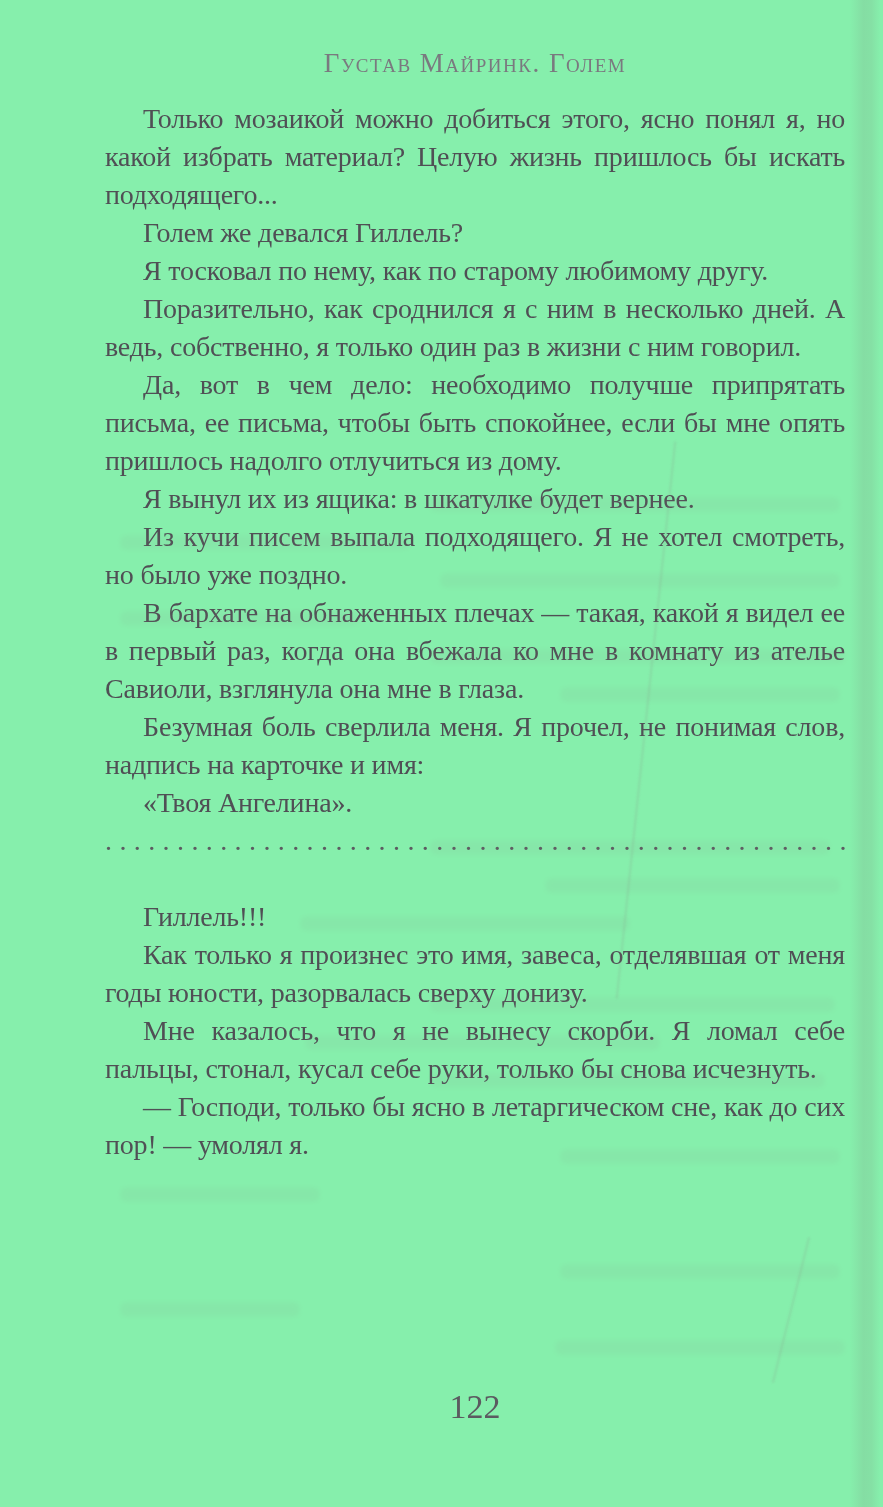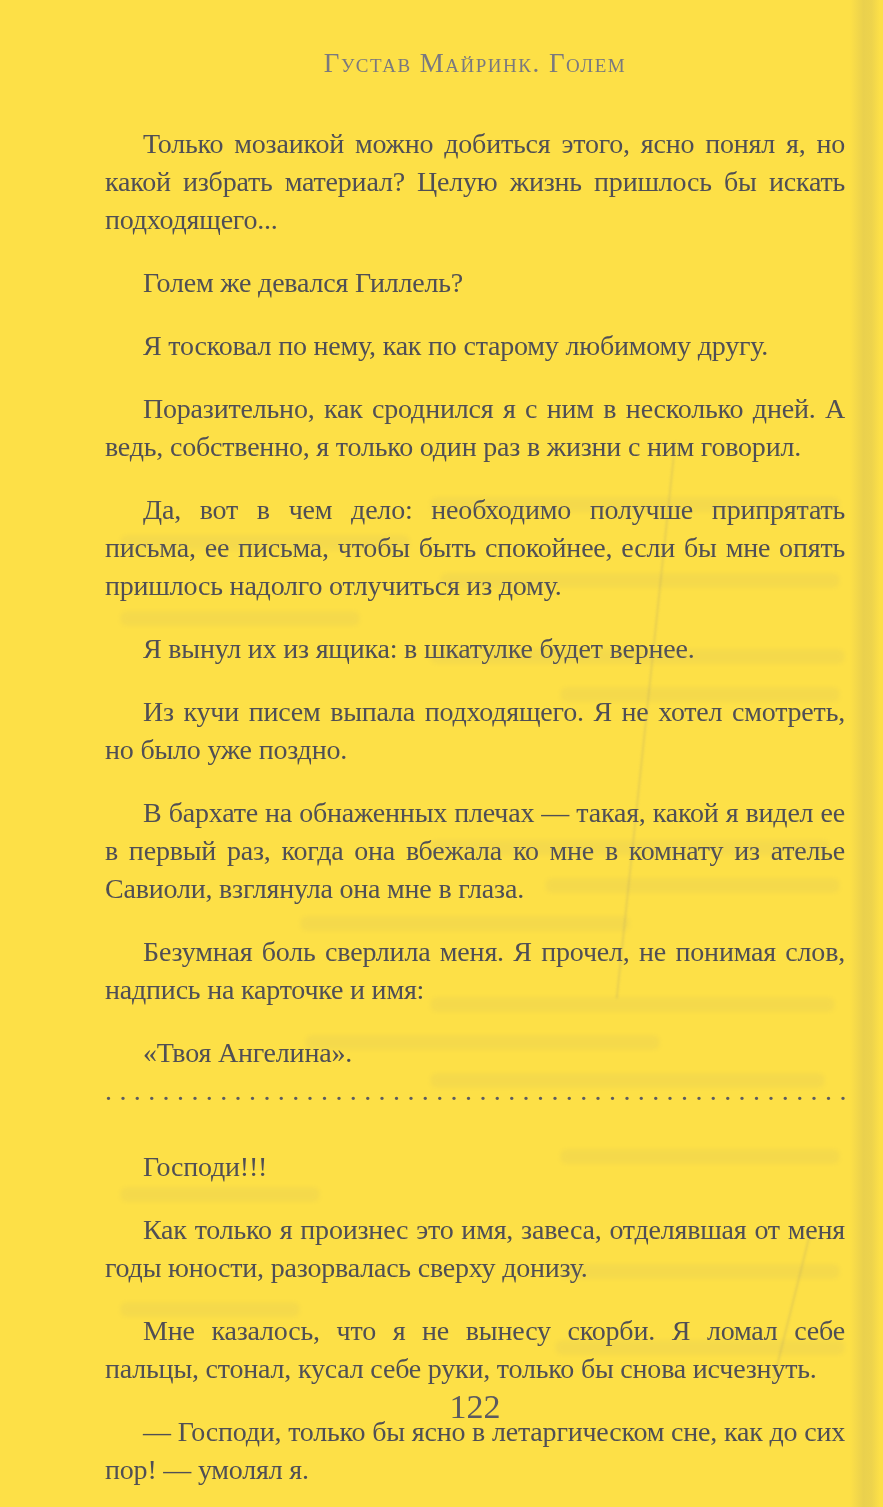--- a/index.html
+++ b/index.html
@@ -1,21 +1,21 @@
 <!DOCTYPE html>
 <html lang="ru"><head>
 <meta charset="utf-8">
 <style>
   html, body { margin: 0; padding: 0; background: #e9e7e4; }
 
   .page {
     position: relative;
     width: 883px;
     height: 1507px;
-    background: #fde047;
+    background: #86efac;
     overflow: hidden;
     font-family: "Liberation Serif", "DejaVu Serif", serif;
   }
 
   
   .running-header {
     position: absolute;
     top: 48px;
     left: 105px;
     width: 740px;
@@ -31,21 +31,21 @@
     position: absolute;
     top: 100px;
     left: 105px;
     width: 740px;
     font-size: 28px;
     line-height: 38px;
     color: #504f55;
     text-align: justify;
     letter-spacing: -0.2px;
   }
-  .para { text-indent: 38px; margin-top: 25px; }
+  .para { text-indent: 38px; }
 
   
   .dots {
     height: 38px;
     line-height: 38px;
     margin: 0 0 38px 0;
     white-space: nowrap;
     overflow: hidden;
     letter-spacing: 7.4px;
     font-size: 28px;
@@ -114,21 +114,21 @@
       <div class="para">Голем же девался Гиллель?</div>
       <div class="para">Я тосковал по нему, как по старому любимому другу.</div>
       <div class="para">Поразительно, как сроднился я с ним в несколь­ко дней. А ведь, собственно, я только один раз в жиз­ни с ним говорил.</div>
       <div class="para">Да, вот в чем дело: необходимо получше припря­тать письма, ее письма, чтобы быть спокойнее, если бы мне опять пришлось надолго отлучиться из дому.</div>
       <div class="para">Я вынул их из ящика: в шкатулке будет вернее.</div>
       <div class="para">Из кучи писем выпала подходящего. Я не хотел смотреть, но было уже поздно.</div>
       <div class="para">В бархате на обнаженных плечах — такая, какой я видел ее в первый раз, когда она вбежала ко мне в комнату из ателье Савиоли, взглянула она мне в глаза.</div>
       <div class="para">Безумная боль сверлила меня. Я прочел, не пони­мая слов, надпись на карточке и имя:</div>
       <div class="para">«Твоя Ангелина».</div>
       <div class="dots">....................................................</div>
-      <div class="para">Господи!!!</div>
+      <div class="para">Гиллель!!!</div>
       <div class="para">Как только я произнес это имя, завеса, отделяв­шая от меня годы юности, разорвалась сверху до­низу.</div>
       <div class="para">Мне казалось, что я не вынесу скорби. Я ломал себе пальцы, стонал, кусал себе руки, только бы сно­ва исчезнуть.</div>
       <div class="para">— Господи, только бы ясно в летаргическом сне, как до сих пор! — умолял я.</div>
     </div>
 
   <div class="page-number">122</div>
 
   <div class="edge-shadow"></div>
   <div class="crease crease-mid"></div>
   <div class="crease crease-bottom"></div>

